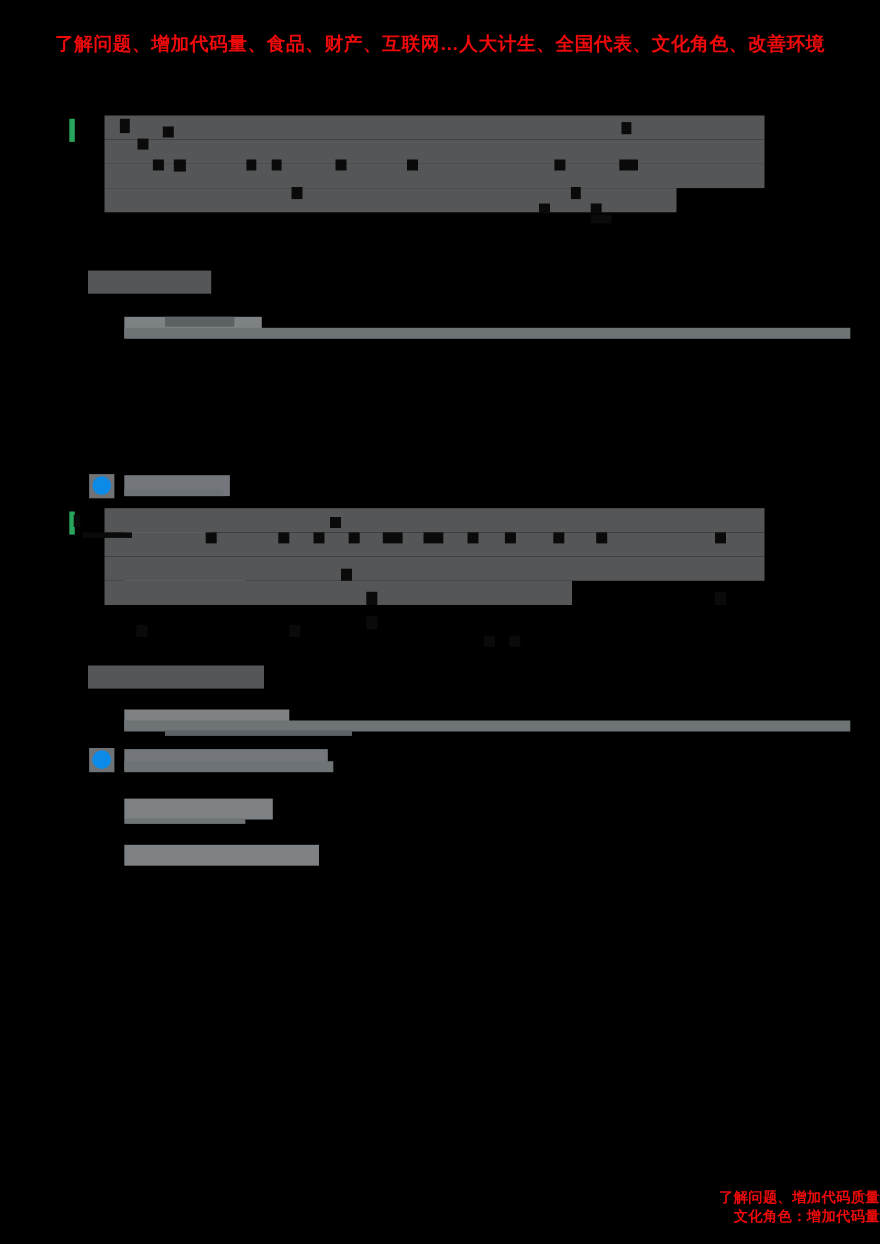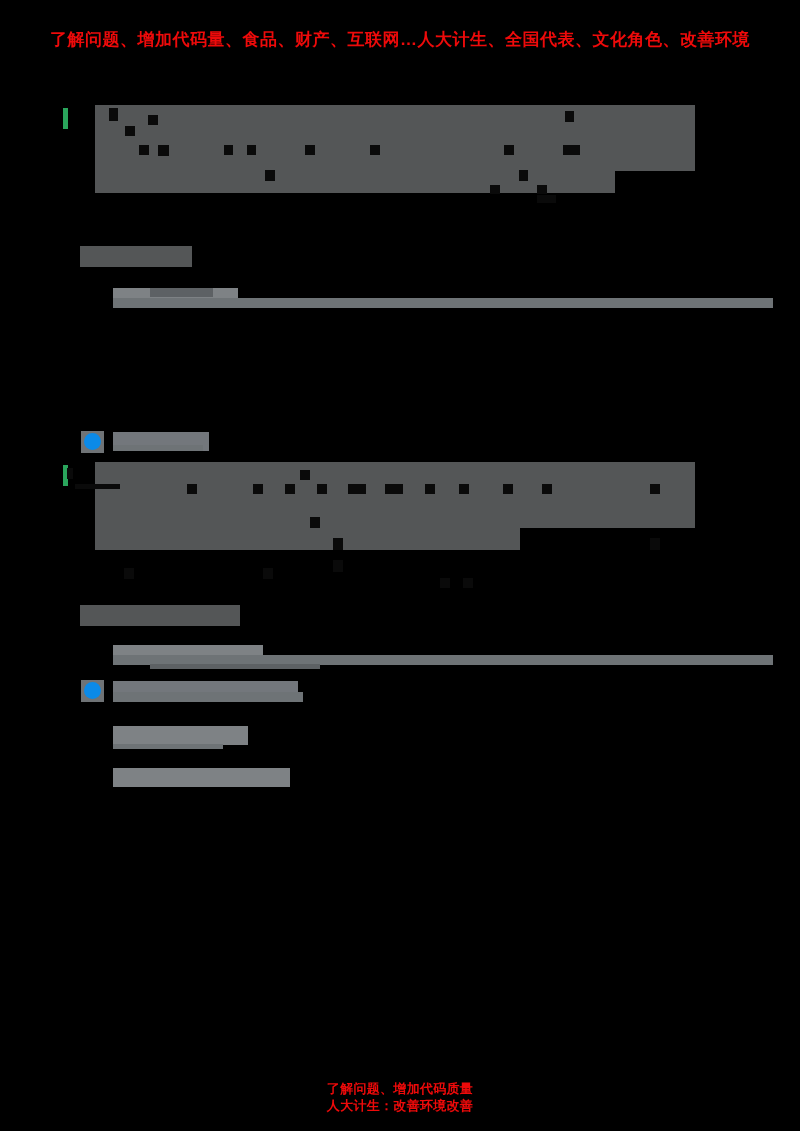--- a/index.html
+++ b/index.html
@@ -40,20 +40,21 @@
     color: #ee0a0a;
     filter: blur(0.4px);
   }
   .doc-footer .footer-line {
     display: block;
     font-size: 13px;
     font-weight: bold;
     line-height: 17px;
     letter-spacing: 0.3px;
     white-space: nowrap;
+    text-align: right;
   }
 
   
   .question-block {
     position: absolute;
     left: 0;
     width: 800px;
   }
 
   .q-marker {
@@ -253,14 +254,14 @@
     <div class="option-tail" style="left:113px; top:19px; width:110px; height:5px;"></div>
   </div>
 
   <div class="option-row" style="top:305px;">
     <div class="option-text" style="width:177px;"></div>
   </div>
 </div>
 
 <div class="doc-footer">
   <span class="footer-line">了解问题、增加代码质量</span>
-  <span class="footer-line">人大计生：改善环境改善</span>
+  <span class="footer-line">文化角色：增加代码量</span>
 </div>
 
 </body></html>

